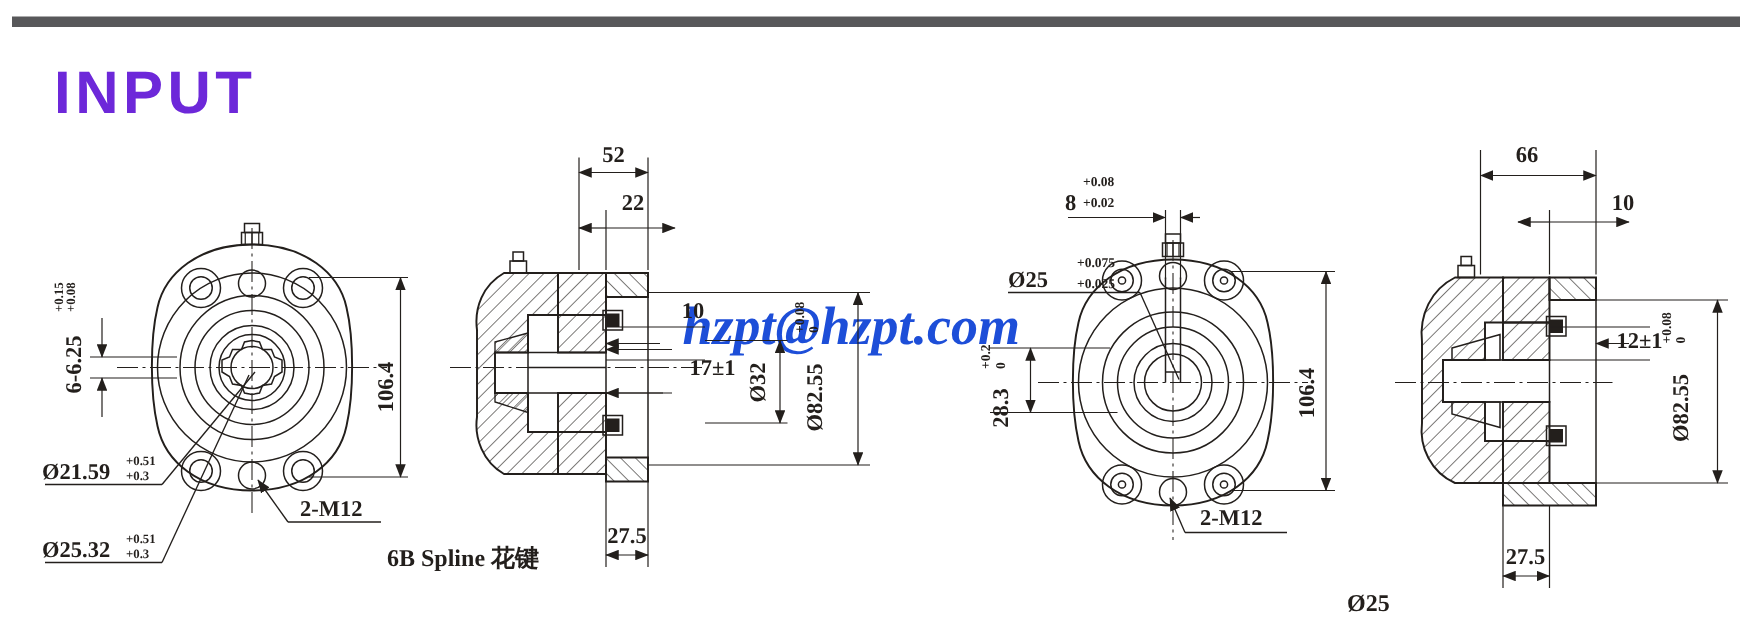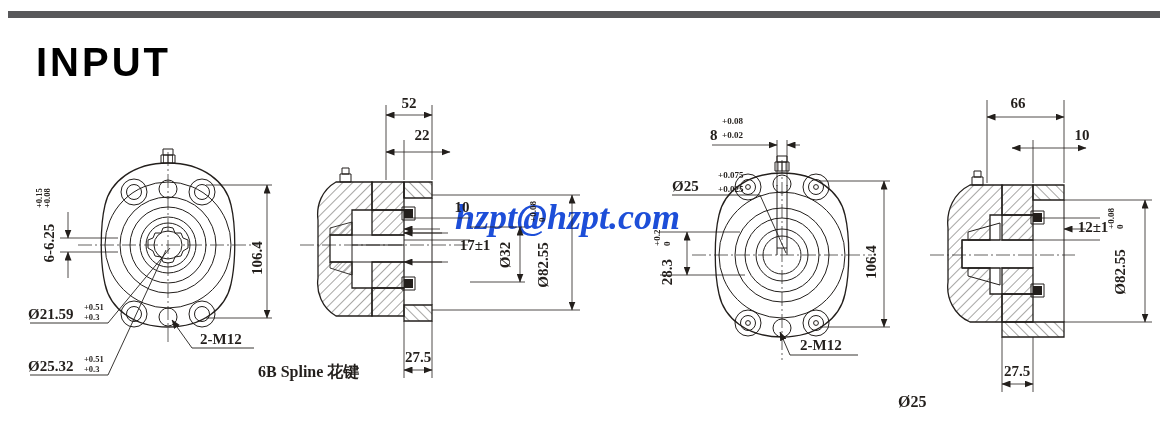--- a/index.html
+++ b/index.html
@@ -42,21 +42,21 @@
   .thin{fill:none;stroke:#231f1c;stroke-width:0.8;}
   .ext{fill:none;stroke:#231f1c;stroke-width:0.8;}
   .ctr{fill:none;stroke:#231f1c;stroke-width:0.7;stroke-dasharray:14 3 2 3;}
   .lead{fill:none;stroke:#231f1c;stroke-width:0.9;}
   .sol{fill:#231f1c;}
 </style>
 </head>
 <body>
 
 <div id="topbar" style="background: rgb(88, 88, 90);"></div>
-<div id="title" style="color: #000000;">INPUT</div>
+<div id="title" style="color: #6d28d9;">INPUT</div>
 <div id="watermark" style="color: #1d4ed8; font-style: italic;">hzpt@hzpt.com</div>
 
 <svg class="dwg" width="1168" height="427" viewBox="0 0 1168 427">
 
   <defs>
     <marker id="ar" markerWidth="9" markerHeight="7" refX="8.5" refY="3.5" orient="auto" markerUnits="userSpaceOnUse">
       <polygon points="0,0 9,3.5 0,7" fill="#231f1c"></polygon>
     </marker>
     <marker id="arL" markerWidth="9" markerHeight="7" refX="0.5" refY="3.5" orient="auto" markerUnits="userSpaceOnUse">
       <polygon points="9,0 0,3.5 9,7" fill="#231f1c"></polygon>

